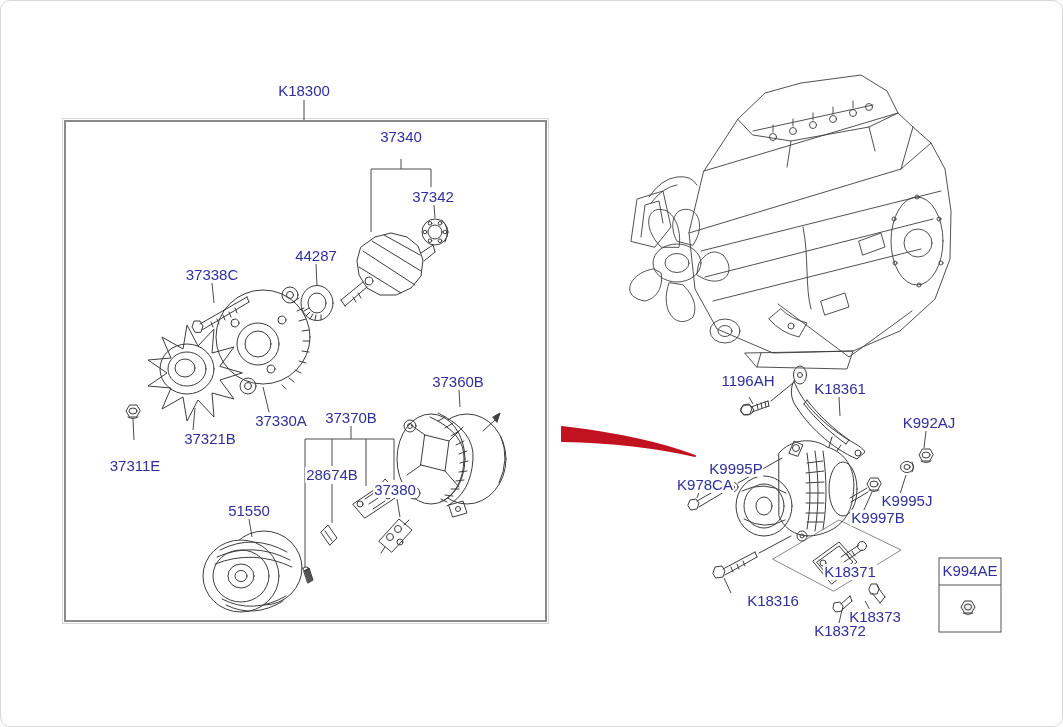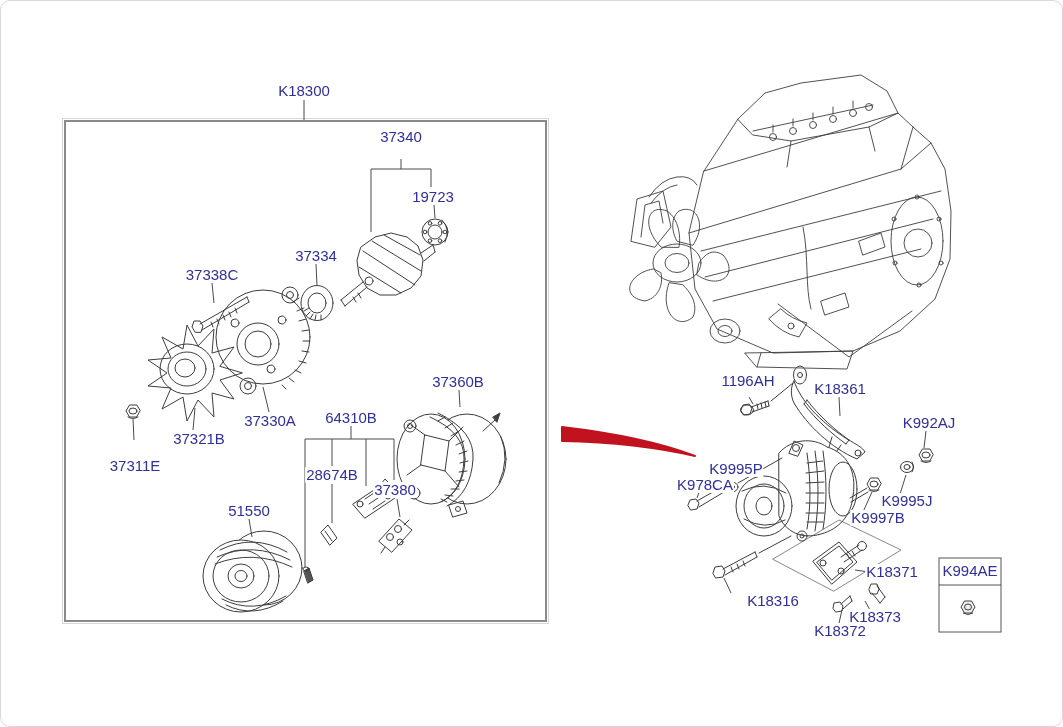--- a/index.html
+++ b/index.html
@@ -336,40 +336,40 @@
       <ellipse cx="967" cy="606" rx="3.5" ry="3"></ellipse>
       <path d="M962,612 Q967,615 972,612"></path>
     </g>
   </g>
 </svg>
 
 <div>
   <div class="lbl" style="left:303px;top:90px">K18300</div>
 
   <div class="lbl" style="left:400px;top:136px">37340</div>
-  <div class="lbl" style="left:432px;top:196px">19723</div>
-  <div class="lbl" style="left:315px;top:255px">37334</div>
+  <div class="lbl" style="left:432px;top:196px">37342</div>
+  <div class="lbl" style="left:315px;top:255px">44287</div>
   <div class="lbl" style="left:211px;top:274px">37338C</div>
-  <div class="lbl" style="left:269px;top:420px">37330A</div>
-  <div class="lbl" style="left:198px;top:438px">37321B</div>
+  <div class="lbl" style="left:280px;top:420px">37330A</div>
+  <div class="lbl" style="left:209px;top:438px">37321B</div>
   <div class="lbl" style="left:134px;top:465px">37311E</div>
   <div class="lbl" style="left:248px;top:510px">51550</div>
-  <div class="lbl" style="left:350px;top:417px">64310B</div>
+  <div class="lbl" style="left:350px;top:417px">37370B</div>
   <div class="lbl" style="left:331px;top:474px">28674B</div>
   <div class="lbl" style="left:394px;top:489px">37380</div>
   <div class="lbl" style="left:457px;top:381px">37360B</div>
 
   <div class="lbl" style="left:747px;top:380px">1196AH</div>
   <div class="lbl" style="left:839px;top:388px">K18361</div>
   <div class="lbl" style="left:928px;top:422px">K992AJ</div>
   <div class="lbl" style="left:735px;top:468px">K9995P</div>
   <div class="lbl" style="left:704px;top:484px">K978CA</div>
   <div class="lbl" style="left:906px;top:500px">K9995J</div>
   <div class="lbl" style="left:877px;top:517px">K9997B</div>
-  <div class="lbl" style="left:891px;top:571px">K18371</div>
+  <div class="lbl" style="left:849px;top:571px">K18371</div>
   <div class="lbl" style="left:772px;top:600px">K18316</div>
   <div class="lbl" style="left:839px;top:630px">K18372</div>
   <div class="lbl" style="left:874px;top:616px">K18373</div>
 
   <div class="lbl" style="left:969px;top:570px">K994AE</div>
 </div>
 
 </div>
 
 </body></html>

